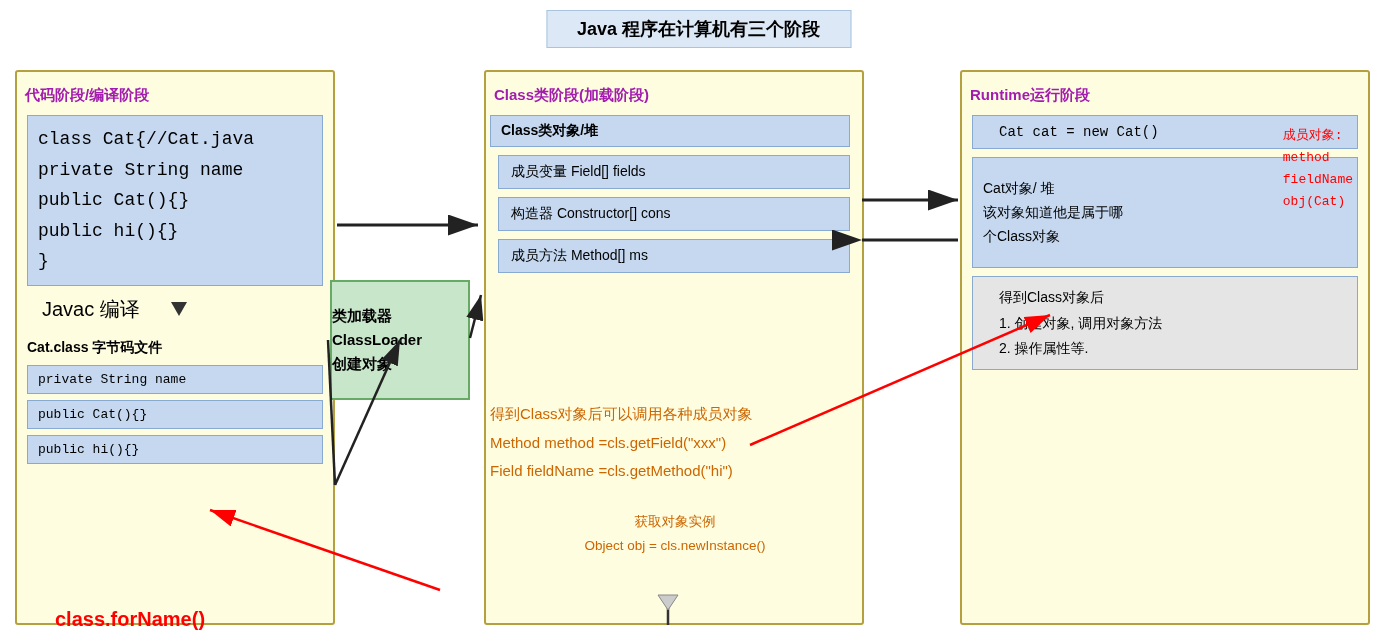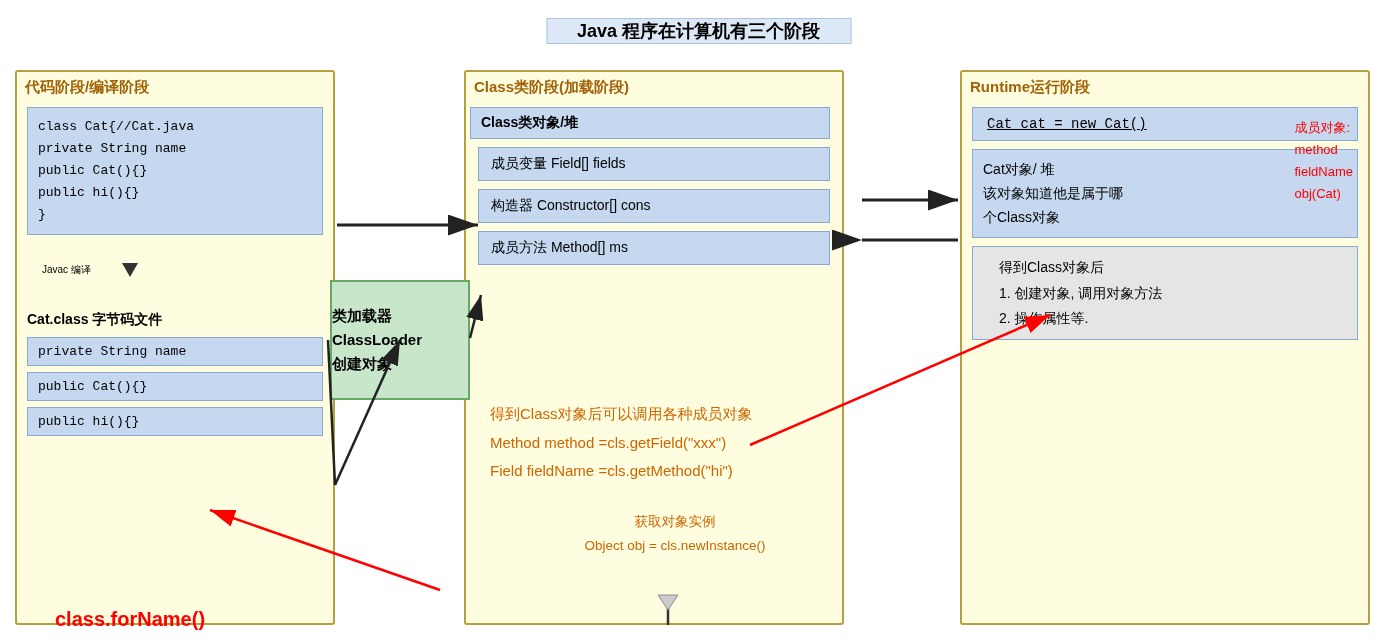--- a/index.html
+++ b/index.html
@@ -21,72 +21,72 @@
     }
 
     
     .title-box {
       position: absolute;
       top: 10px;
       left: 50%;
       transform: translateX(-50%);
       border: 1.5px solid #aac4e0;
       background: #dce8f5;
-      padding: 0 30px;
+      padding: 6px 30px;
       font-size: 18px;
       font-weight: bold;
       white-space: nowrap;
       z-index: 10;
-      margin-top: 8px;
     }
 
     
     .stage-panel {
       position: absolute;
       top: 70px;
       border: 2px solid #b5a040;
       background: #fffde0;
       border-radius: 3px;
     }
 
     .stage-title {
       font-size: 15px;
       font-weight: bold;
       padding: 6px 8px 4px 8px;
-      color: #a16207;
+      color: #a21caf;
+      margin-top: 8px;
     }
 
     
     .stage1 {
       left: 15px;
       width: 320px;
       height: 555px;
     }
 
     
     .stage2 {
-      left: 464px;
+      left: 484px;
       width: 380px;
       height: 555px;
     }
 
     
     .stage3 {
       left: 960px;
       width: 410px;
       height: 555px;
     }
 
     
     .code-block {
       background: #c5d8f0;
       border: 1px solid #88aad0;
       margin: 6px 10px;
       padding: 8px 10px;
-      font-size: 13px;
+      font-size: 18px;
       line-height: 1.7;
       font-family: "Courier New", monospace;
     }
 
     .code-block-inner {
       background: #c5d8f0;
       border: 1px solid #88aad0;
       margin: 6px 10px;
       padding: 6px 10px;
       font-size: 13px;
@@ -129,48 +129,47 @@
       font-weight: bold;
       text-align: center;
       line-height: 1.6;
     }
 
     
     .runtime-top-box {
       background: #c5d8f0;
       border: 1px solid #88aad0;
       margin: 6px 10px;
-      padding: 8px 14px;
+      padding: 8px 26px;
       font-size: 14px;
       font-family: "Courier New", monospace;
-      text-decoration: underline;
     }
 
     .runtime-cat-box {
       background: #c5d8f0;
       border: 1px solid #88aad0;
       margin: 8px 10px;
-      padding: 8px 10px;
+      padding: 19px 10px;
       font-size: 14px;
       line-height: 1.7;
     }
 
     .runtime-bottom-box {
       background: #e5e5e5;
       border: 1px solid #88aad0;
       margin: 8px 10px;
       padding: 8px 26px;
       font-size: 14px;
       line-height: 1.8;
     }
 
     
     .compile-section {
-      margin: 28px 10px;
-      font-size: 10px;
+      margin: 10px 10px;
+      font-size: 20px;
       display: flex;
       align-items: center;
       gap: 23px;
       padding-left: 15px;
     }
 
     .arrow-down {
       display: inline-block;
       width: 0;
       height: 0;
@@ -284,21 +283,21 @@
     <div class="class-inner-box">成员方法 Method[] ms</div>
   </div>
 
   <div class="stage-panel stage3">
     <div class="stage-title">Runtime运行阶段</div>
 
     <div class="runtime-top-relative">
       <div class="runtime-top-box">
         <div>Cat cat = new Cat()</div>
       </div>
-      <div style="position:absolute; right:15px; top:10px; font-size:13px; color:red; line-height:1.7;">
+      <div style="position:absolute; right:15px; top:10px; font-size:13px; color:red; line-height:1.7;font-family:Liberation Mono, monospace;">
         <div>成员对象:</div>
         <div>method</div>
         <div>fieldName</div>
         <div>obj(Cat)</div>
       </div>
     </div>
 
     <div class="runtime-cat-box">
       <div>Cat对象/ 堆</div>
       <div>该对象知道他是属于哪</div>

